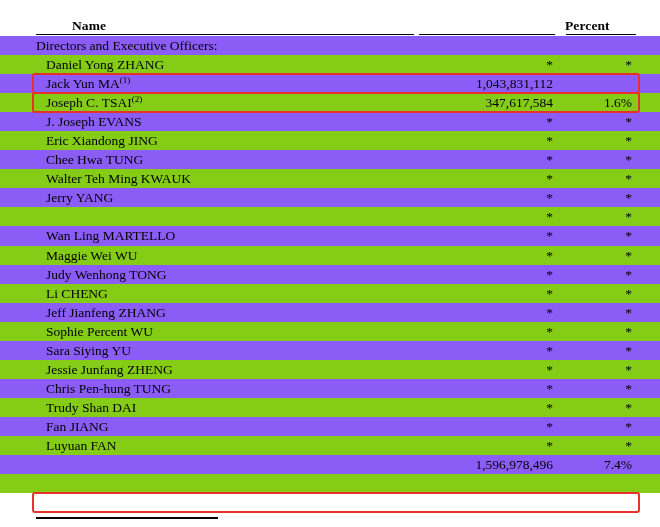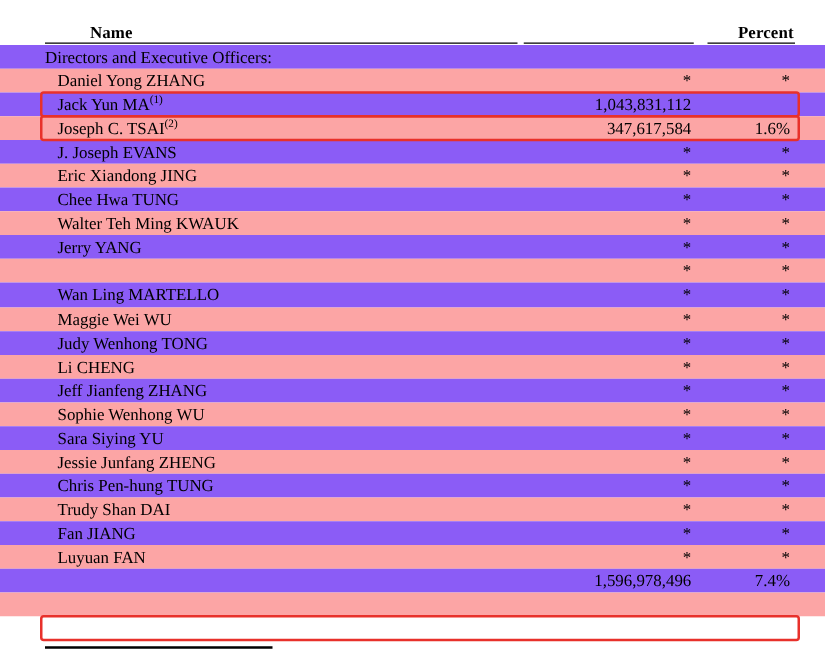--- a/index.html
+++ b/index.html
@@ -51,21 +51,21 @@
     top: 3px;
     width: 138px;
     text-align: center;
   }
   .th-shares .l1 { display: block; }
   .th-shares .l2 { display: block; }
   .th-percent {
     left: 565px;
     top: 18px;
     width: 70px;
-    text-align: right;
+    text-align: left;
   }
   .rule {
     position: absolute;
     height: 1px;
     background: #000000;
     top: 34px;
   }
   .rule-name    { left: 36px;  width: 378px; }
   .rule-shares  { left: 419px; width: 136px; }
   .rule-percent { left: 566px; width: 70px;  }
@@ -76,21 +76,21 @@
     left: 0;
     top: 36px;
     width: 660px;
   }
   .row {
     position: relative;
     height: 19.05px;
     width: 660px;
   }
   .row.shaded { background: #8b5cf6; }
-  .row.plain  { background: #fca5a5; }
+  .row.plain  { background: #84cc16; }
 
   .cell-name {
     position: absolute;
     left: 36px;
     top: 0;
     height: 19.05px;
     line-height: 19.05px;
     font-size: 13.5px;
     white-space: nowrap;
   }
@@ -236,21 +236,21 @@
         <div class="cell-name">Li CHENG</div>
         <div class="cell-shares star">*</div>
         <div class="cell-percent star">*</div>
       </div>
       <div class="row shaded indent">
         <div class="cell-name">Jeff Jianfeng ZHANG</div>
         <div class="cell-shares star">*</div>
         <div class="cell-percent star">*</div>
       </div>
       <div class="row plain indent">
-        <div class="cell-name">Sophie Wenhong WU</div>
+        <div class="cell-name">Sophie Percent WU</div>
         <div class="cell-shares star">*</div>
         <div class="cell-percent star">*</div>
       </div>
       <div class="row shaded indent">
         <div class="cell-name">Sara Siying YU</div>
         <div class="cell-shares star">*</div>
         <div class="cell-percent star">*</div>
       </div>
       <div class="row plain indent">
         <div class="cell-name">Jessie Junfang ZHENG</div>

